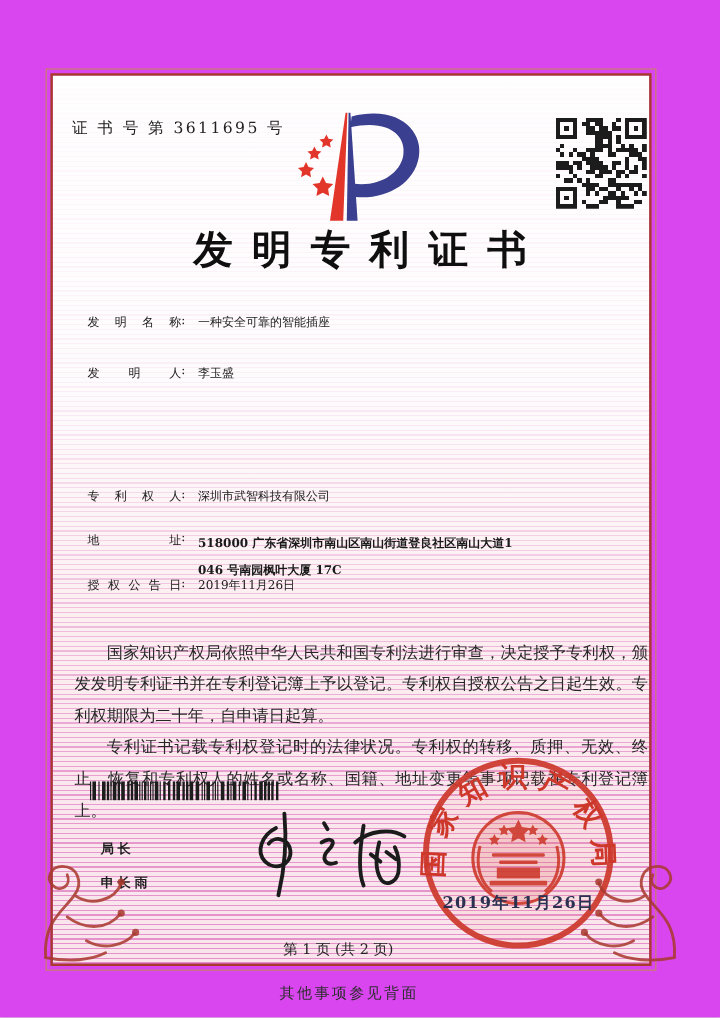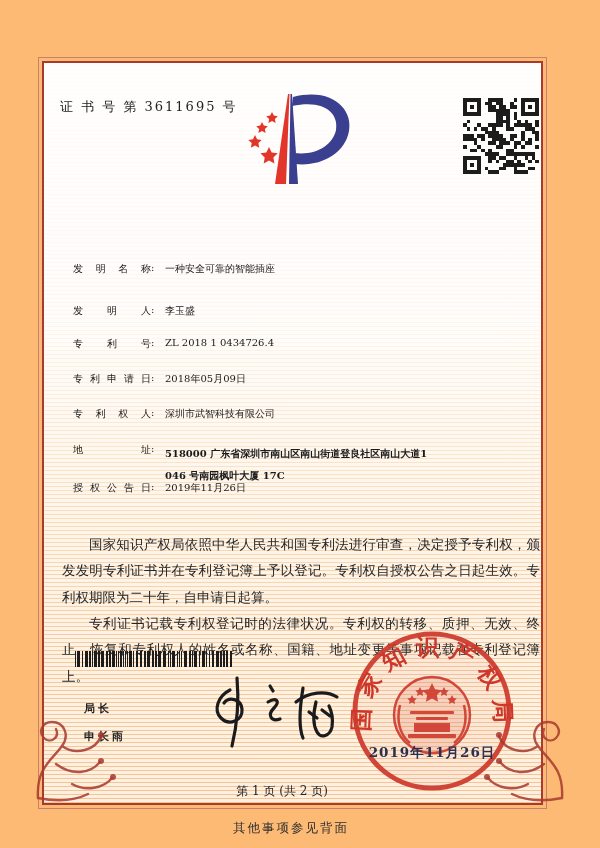--- a/index.html
+++ b/index.html
@@ -1,18 +1,18 @@
 <!DOCTYPE html>
 <html><head>
 <meta charset="utf-8">
 <style>
   html,body{margin:0;padding:0;background:#e8e8e6;}
   .page{
     position:relative;width:600px;height:848px;margin:0 auto;
-    background:#fdba74;font-family:"DejaVu Serif","Liberation Serif",serif;
+    background:#d946ef;font-family:"DejaVu Serif","Liberation Serif",serif;
     overflow:hidden;box-shadow:0 0 4px rgba(0,0,0,.25);
   }
   
   .border-outer{
     position:absolute;left:38px;top:57px;width:507px;height:750px;
     border:1px solid #c97f6e;
   }
   .border-inner{
     position:absolute;left:3px;top:3px;right:3px;bottom:3px;
     border:2px solid #a93a2e;
@@ -301,32 +301,27 @@
       <rect x="4" y="20" width="1" height="1" fill="#1c1c1c"></rect>
       <rect x="7" y="20" width="1" height="1" fill="#1c1c1c"></rect>
       <rect x="8" y="20" width="1" height="1" fill="#1c1c1c"></rect>
       <rect x="9" y="20" width="1" height="1" fill="#1c1c1c"></rect>
       <rect x="14" y="20" width="1" height="1" fill="#1c1c1c"></rect>
       <rect x="15" y="20" width="1" height="1" fill="#1c1c1c"></rect>
       <rect x="16" y="20" width="1" height="1" fill="#1c1c1c"></rect>
       <rect x="17" y="20" width="1" height="1" fill="#1c1c1c"></rect>
     </svg>
 
+  <div class="abs title">发明专利证书</div>
 
   <div class="abs field-row" style="top:262px">
     <span class="flabel">发明名称</span><span class="fcolon">:</span><span class="fvalue">一种安全可靠的智能插座</span>
   </div>
   <div class="abs field-row" style="top:304px">
     <span class="flabel">发明人</span><span class="fcolon">:</span><span class="fvalue">李玉盛</span>
-  </div>
-  <div class="abs field-row" style="top:337px">
-    <span class="flabel">专利号</span><span class="fcolon">:</span><span class="fvalue">ZL 2018 1 0434726.4</span>
-  </div>
-  <div class="abs field-row" style="top:372px">
-    <span class="flabel">专利申请日</span><span class="fcolon">:</span><span class="fvalue">2018年05月09日</span>
   </div>
   <div class="abs field-row" style="top:407px">
     <span class="flabel">专利权人</span><span class="fcolon">:</span><span class="fvalue">深圳市武智科技有限公司</span>
   </div>
   <div class="abs field-row" style="top:443px">
     <span class="flabel">地址</span><span class="fcolon">:</span><span class="addr-lines"><span>518000 广东省深圳市南山区南山街道登良社区南山大道1</span><br><span>046 号南园枫叶大厦 17C</span></span>
   </div>
   <div class="abs field-row" style="top:481px">
     <span class="flabel">授权公告日</span><span class="fcolon">:</span><span class="fvalue">2019年11月26日</span>
   </div>

